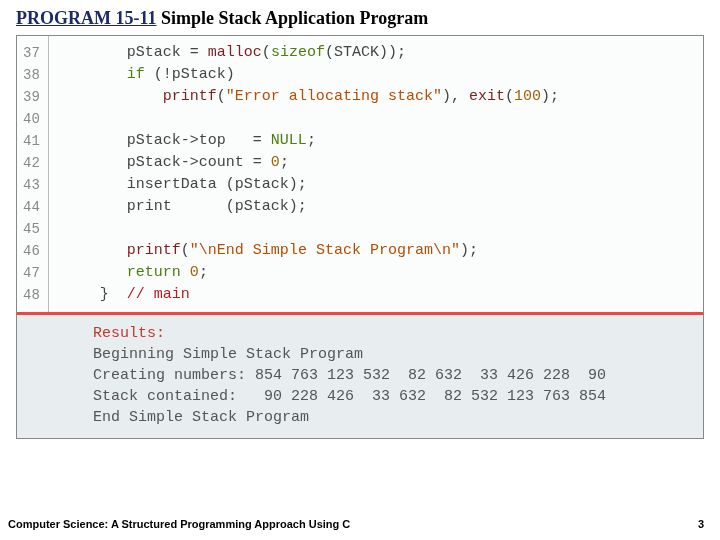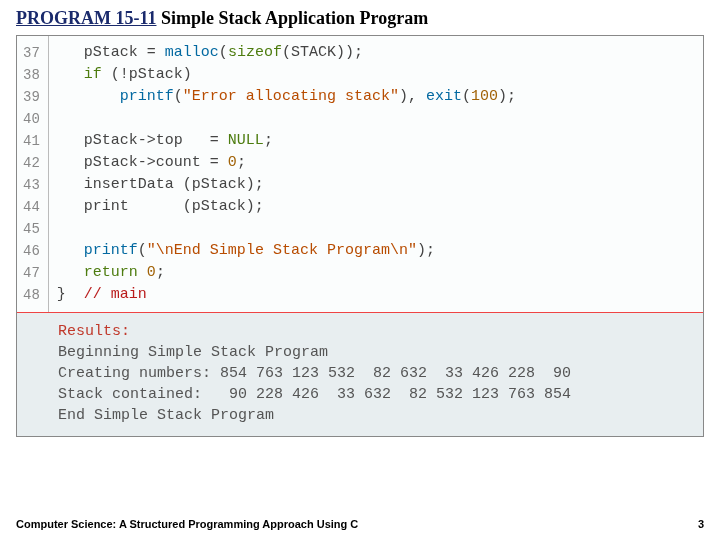--- a/index.html
+++ b/index.html
@@ -26,20 +26,21 @@
   }
   .code-box {
     border: 1px solid #888;
     background: #fbfdfd;
     font-family: Consolas, 'Courier New', monospace;
     font-size: 15px;
     color: #444;
   }
   .code-area {
     display: flex;
+    gap: 43px;
   }
   .gutter {
     background: #fbfdfd;
     border-right: 1px solid #bbb;
     text-align: right;
     padding: 6px 8px 6px 6px;
     color: #888;
     line-height: 22px;
     white-space: pre;
     font-size: 14px;
@@ -47,34 +48,34 @@
   .code {
     padding: 6px 8px;
     line-height: 22px;
     white-space: pre;
     flex: 1;
   }
   .kw { color: #4d7c0f; }
   .str { color: #b84c00; }
   .num { color: #a16207; }
   .com { color: #b91c1c; }
-  .fn { color: #0369a1; }
+  .fn { color: #7f1d1d; }
   .results {
-    border-top: 1px solid #ef4444;
+    border-top: 3px solid #ef4444;
     background: #e8eef0;
-    padding: 8px 10px 10px 41px;
+    padding: 8px 10px 10px 76px;
     line-height: 21px;
     white-space: pre;
     color: #555;
   }
   .results .lbl { color: #c0392b; }
   .footer {
     position: absolute;
     bottom: 10px;
-    left: 16px;
+    left: 8px;
     right: 16px;
     font-family: Arial, sans-serif;
     font-size: 11px;
     font-weight: bold;
     color: #000;
     display: flex;
     justify-content: space-between;
   }
 </style>
 </head>

